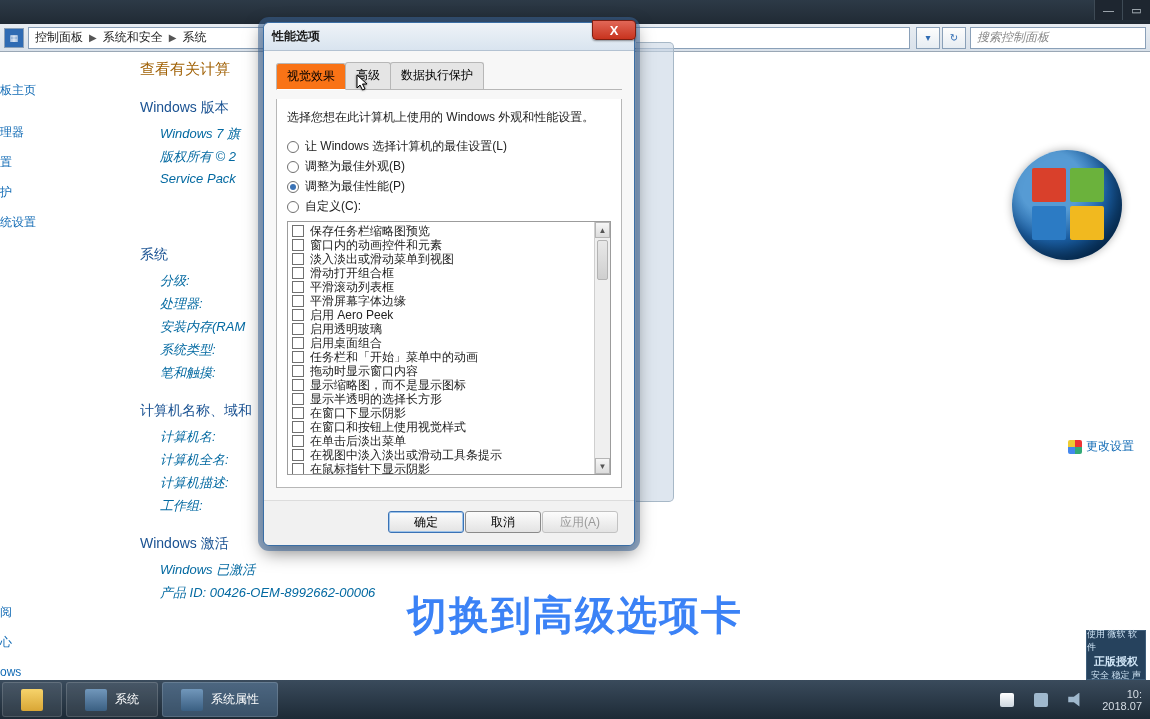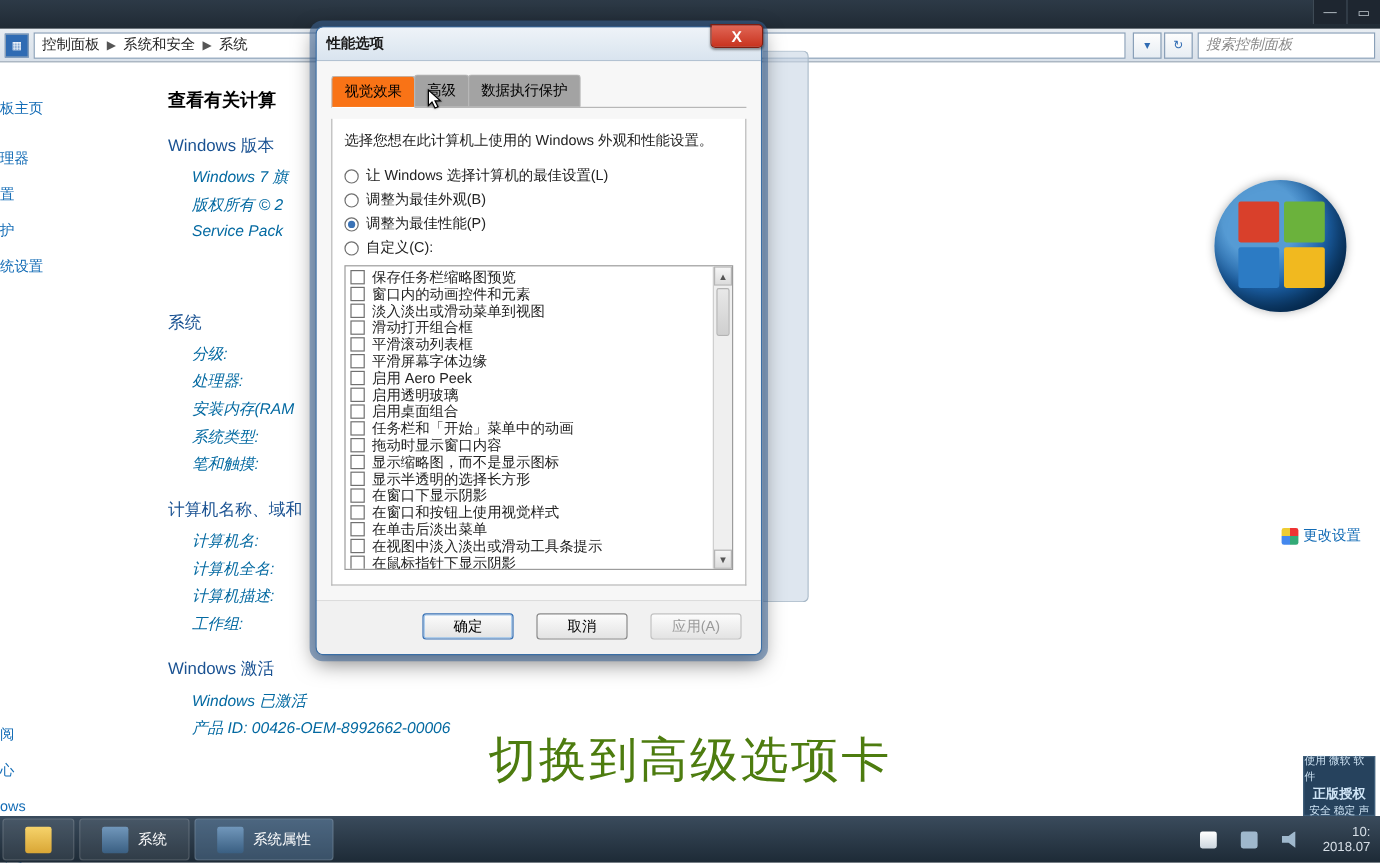--- a/index.html
+++ b/index.html
@@ -4,32 +4,32 @@
 <style>
 * { margin: 0; padding: 0; box-sizing: border-box; font-family: "Microsoft YaHei", "Segoe UI", Tahoma, sans-serif; }
 body { width: 1150px; height: 719px; overflow: hidden; background: #fff; position: relative; font-size: 12px; }
 
 
 .addressbar { position: absolute; top: 24px; left: 0; right: 0; height: 28px; background: linear-gradient(#e8edf2,#d9e1ea); border-bottom: 1px solid #9aa7b5; display: flex; align-items: center; padding: 0 4px; }
 .addr-icon { width: 20px; height: 20px; background: #2f6bb3; border: 1px solid #8aa0b8; display:flex;align-items:center;justify-content:center;color:#fff;font-size:9px; }
 .breadcrumb { flex: 1; height: 22px; border: 1px solid #8aa0b8; background: #fff; margin: 0 4px; display: flex; align-items: center; padding: 0 6px; font-size: 12px; color: #222; }
 .breadcrumb span.sep { margin: 0 6px; color: #555; font-size: 10px; }
 .nav-btn { width:24px;height:22px;border:1px solid #8aa0b8;background:linear-gradient(#fdfdfd,#e7edf3);margin-left:2px;display:flex;align-items:center;justify-content:center;color:#2f6bb3;font-size:10px;}
-.searchbox { width: 148px; height: 22px; border: 1px solid #8aa0b8; background: #fff; margin-left: 4px; padding: 0 6px; font-size: 12px; color: #888; font-style: italic; display:flex;align-items:center;}
+.searchbox { width: 176px; height: 22px; border: 1px solid #8aa0b8; background: #fff; margin-left: 4px; padding: 0 6px; font-size: 12px; color: #888; font-style: italic; display:flex;align-items:center;}
 
 
 .topcaption { position:absolute; top:0; left:0; right:0; height:24px; background:linear-gradient(#2d3a47,#202a34); }
 .wincontrols-top { position:absolute; top:0; right:0; display:flex; }
 .wincontrols-top div { width:28px;height:20px;border-left:1px solid #3e4a55;background:#1e2630;color:#bfc7ce;display:flex;align-items:center;justify-content:center;font-size:11px; }
 .sidelabels { position:absolute; top:75px; left:0; width:46px; font-size:12px; color:#126bb5; line-height:22px; text-align:left;}
 .sidelabels div { padding:4px 0; }
 
 
 .main { position:absolute; top:60px; left:140px; right:0; bottom:39px; color:#1e1e1e; font-size:13px; }
-.main h2 { font-size:15px; color:#000000; font-weight:bold; margin-bottom:14px;margin-top:14px; }
+.main h2 { font-size:15px; color:#a16207; font-weight:normal; margin-bottom:14px; }
 .main .section-title { font-size:14px; color:#1a5292; margin:20px 0 8px 0;}
 .main .row { display:flex; margin:5px 0 5px 20px; font-size:13px; }
 .main .row .label { width:150px; color:#0369a1;font-style:italic; }
 .main .row .value { color:#333; }
 .change-settings { position:absolute; right:16px; top:438px; color:#126bb5; font-size:12px; display:flex; align-items:center; gap:4px;}
 .shield { width:14px;height:14px; background: conic-gradient(#e33 0 25%, #3a7 0 50%, #48e 0 75%, #ec3 0 100%); border-radius:2px; }
 
 
 .winorb { position:absolute; right:28px; top:150px; width:110px; height:110px; border-radius:50%; background: radial-gradient(circle at 35% 30%, #569bd4 0 30%, #1b5fa4 55%, #063a6e 80%); box-shadow: inset -8px -10px 16px rgba(0,0,0,.35), 0 0 8px rgba(0,0,0,.3); overflow:hidden;}
 .winorb::before{content:"";position:absolute;left:20px;top:18px;width:34px;height:34px;background:#d9402b;border-radius:2px;}
@@ -42,42 +42,42 @@
 .taskbar { position:absolute; left:0; right:0; bottom:0; height:39px; background:linear-gradient(#3a4b5c,#1d2a36); display:flex; align-items:center; }
 .taskbtn { height:35px; padding:0 18px; margin:2px 2px; background:rgba(255,255,255,.08); border:1px solid rgba(255,255,255,.15); border-radius:3px; color:#fff; font-size:12px; display:flex; align-items:center; gap:8px;}
 .taskbtn.active { background:rgba(130,180,230,.28); }
 .taskicon { width:22px;height:22px; }
 .taskicon.folder{ background:linear-gradient(#f6d36b,#d9a635); border-radius:2px;}
 .taskicon.sys{ background:linear-gradient(#7197bb,#3a5f82); border-radius:2px;}
 .tray { margin-left:auto; display:flex; align-items:center; gap:20px; color:#d6dee6; font-size:11px; padding:0 8px;}
 .tray-ico{width:14px;height:14px;}
 
 
-.subtitle { position:absolute; left:50%; transform:translateX(-50%); bottom:58px; font-size:40px; font-weight:400; color:#4d7c0f; text-shadow: 0 0 2px #fff, 1px 1px 0 #fff, -1px -1px 0 #fff, -1px 1px 0 #fff, 1px -1px 0 #fff; letter-spacing:2px;}
+.subtitle { position:absolute; left:50%; transform:translateX(-50%); bottom:76px; font-size:40px; font-weight:700; color:#3b82f6; text-shadow: 0 0 2px #fff, 1px 1px 0 #fff, -1px -1px 0 #fff, -1px 1px 0 #fff, 1px -1px 0 #fff; letter-spacing:2px;}
 .dialog { position:absolute; left:263px; top:22px; width:372px; background:#f1f1f1; border:1px solid #3a6ea5; box-shadow:0 0 0 5px rgba(60,100,150,.55), 0 6px 18px rgba(0,0,0,.5); border-radius:6px; }
 .dlg-titlebar { height:28px; background:linear-gradient(#eef3f8,#d9e4ef); border-bottom:1px solid #b3c2d2; display:flex; align-items:center; padding:0 8px; border-radius:6px 6px 0 0; position:relative;}
 .dlg-title { font-size:12px; color:#1a1a1a;font-weight:bold; }
 .dlg-close { position:absolute; right:-2px; top:-3px; width:44px; height:20px; background:linear-gradient(#e16757,#c8331e); border:1px solid #7f1d10; border-radius:0 4px 4px 4px; color:#fff; display:flex;align-items:center;justify-content:center; font-family:Arial; font-size:13px; font-weight:bold; box-shadow:0 1px 2px rgba(0,0,0,.4);}
 .dlg-body { padding:10px 12px 12px 12px; background:#f7f7f7; }
 .tabs { display:flex; border-bottom:1px solid #b7b7b7; margin-bottom:10px; position:relative; top:1px;}
-.tab { padding:4px 10px; font-size:12px; border:1px solid #b7b7b7; border-bottom:none; background:#a3a3a3; margin-right:-1px; border-radius:3px 3px 0 0; position:relative;}
+.tab { padding:4px 10px; font-size:12px; border:1px solid #b7b7b7; border-bottom:none; background:#e5e5e5; margin-right:-1px; border-radius:3px 3px 0 0; position:relative;}
 .tab.active { background:#f97316; z-index:2; border-bottom:1px solid #fff; top:1px;}
 .tabpanel { background:#fff; border:1px solid #b7b7b7; border-top:none; padding:10px 10px 12px 10px; }
 .instruction { font-size:12px; color:#222; margin-bottom:12px; }
 .radio-row { display:flex; align-items:center; font-size:12px; color:#222; margin:3px 0; gap:6px;}
 .radio { width:12px;height:12px;border:1px solid #707070;border-radius:50%;background:#fff;display:flex;align-items:center;justify-content:center;}
 .radio.checked::after{content:"";width:6px;height:6px;border-radius:50%;background:#3a72b5;}
 .listbox-wrap{ position:relative; margin-top:6px;}
 .listbox { height:254px; border:1px solid #9c9c9c; background:#fff; overflow:hidden; font-size:12px; color:#222; padding:2px 0 2px 2px; position:relative;}
 .scrolltrack{position:absolute;right:0;top:0;bottom:0;width:16px;background:#efefef;border-left:1px solid #cfcfcf;}
 .scroll-btn{height:16px;background:linear-gradient(#f6f6f6,#dcdcdc);border:1px solid #b5b5b5;display:flex;align-items:center;justify-content:center;color:#555;font-size:8px;}
 .scroll-thumb{height:40px;margin:2px;background:linear-gradient(#e8e8e8,#cfcfcf);border:1px solid #b3b3b3;border-radius:2px;}
 .check-row{display:flex;align-items:center;gap:6px;padding:0 2px; line-height:14px;}
 .checkbox{width:12px;height:12px;border:1px solid #707070;background:#fff;flex:none;}
-.dlg-buttons { display:flex; justify-content:flex-end; gap:19px; padding:10px 16px 12px 0; background:#f1f1f1; border-top:1px solid #dcdcdc; border-radius:0 0 6px 6px;}
+.dlg-buttons { display:flex; justify-content:flex-end; gap:1px; padding:10px 16px 12px 0; background:#f1f1f1; border-top:1px solid #dcdcdc; border-radius:0 0 6px 6px;}
 .btn { min-width:76px; height:22px; font-size:12px; border:1px solid #8a8a8a; background:linear-gradient(#fcfcfc,#e3e3e3); border-radius:3px;}
 .btn.default{ border:1px solid #3a72b5; box-shadow:0 0 0 1px #9cc3ea inset;}
 .btn.disabled{ color:#9a9a9a; border-color:#c2c2c2;}
 .cursor{position:absolute; left:356px; top:74px; width:14px;height:18px; pointer-events:none;}
 .cursor svg{filter:drop-shadow(0 0 1px rgba(0,0,0,.6));}
 
 
 .ghost { position:absolute; left:636px; top:42px; width:38px; height:460px; background:rgba(200,214,228,.6); border:1px solid #a7b8c7; border-left:none; border-radius:0 5px 5px 0;}
 </style>
 </head>

